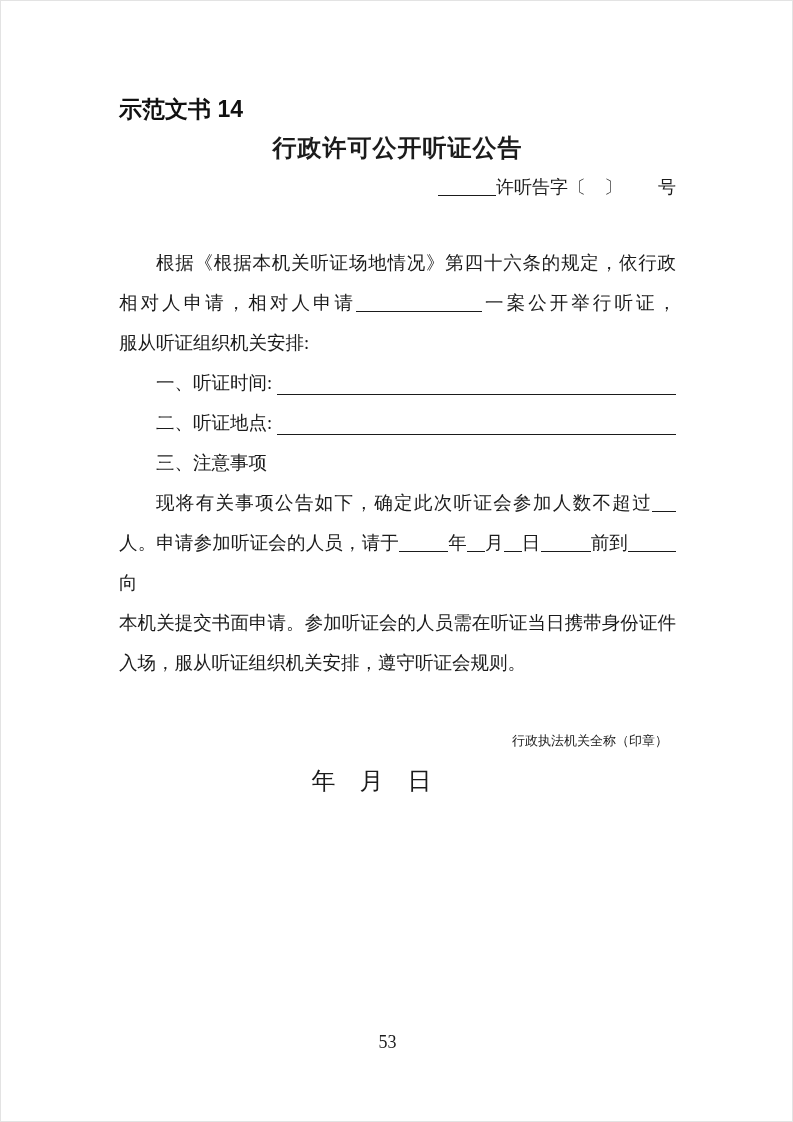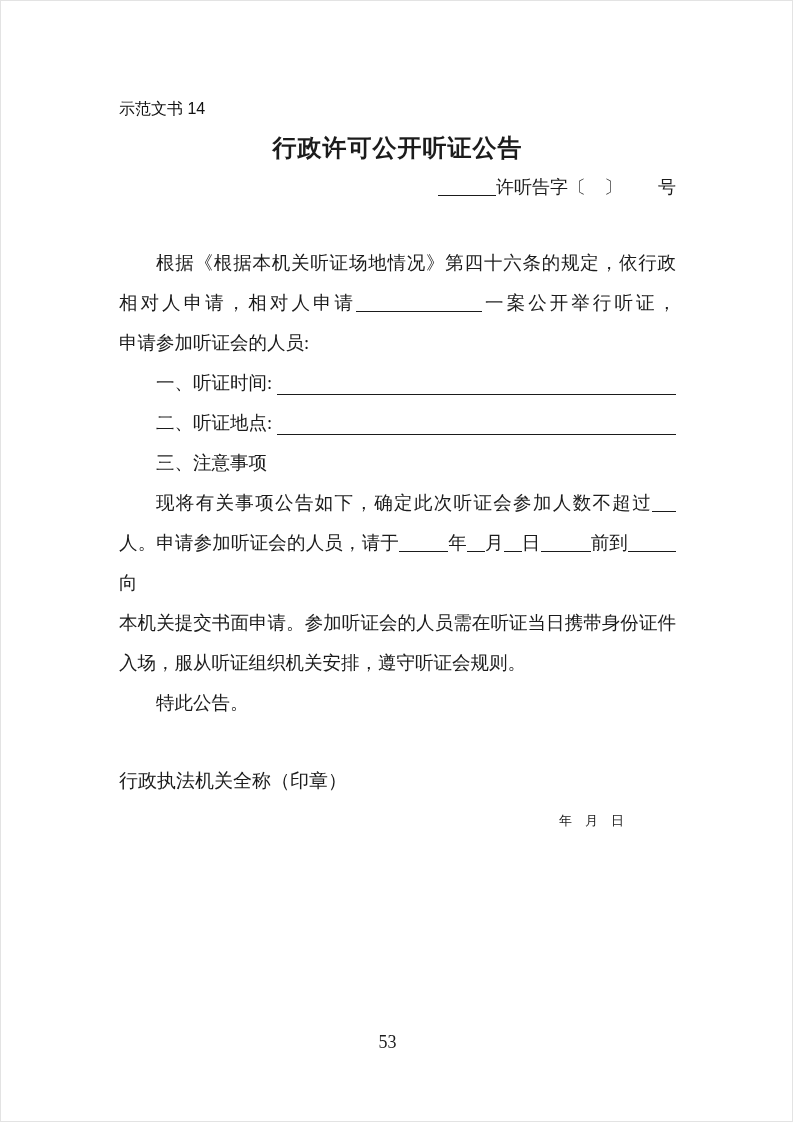--- a/index.html
+++ b/index.html
@@ -18,22 +18,22 @@
     box-sizing: border-box;
     border: 1px solid #e3e3e3;
     padding-top: 97px;
   }
   .content {
     width: 557px;
     margin-left: 118px;
   }
   .doc-label {
     font-family: "Liberation Sans", sans-serif;
-    font-weight: 400;
-    font-size: 16px;
+    font-weight: 700;
+    font-size: 23px;
     line-height: 22px;
     color: #111;
   }
   .doc-title {
     font-size: 24px;
     font-weight: 700;
     line-height: 44px;
     text-align: center;
     margin-top: 6px;
     letter-spacing: 1px;
@@ -74,29 +74,29 @@
     transform: translateY(3px);
   }
   .fill {
     flex: 1;
     border-bottom: 1.8px solid #1b1b1b;
     align-self: flex-end;
     margin-bottom: 8px;
   }
   .signature-line {
     margin-top: 38px;
-    font-size: 19px;
+    font-size: 13px;
     line-height: 40px;
-    text-align: left;
+    text-align: right;
     padding-right: 8px;
   }
   .date-line {
-    font-size: 13px;
+    font-size: 24px;
     line-height: 40px;
-    text-align: right;
+    text-align: center;
     padding-right: 52px;
     white-space: pre;
   }
   .page-number {
     position: absolute;
     top: 1028px;
     left: 0;
     width: 773px;
     text-align: center;
     font-size: 18px;
@@ -112,29 +112,28 @@
 
     <div class="doc-label">示范文书 14</div>
 
     <div class="doc-title">行政许可公开听证公告</div>
 
     <div class="doc-no-line"><span class="docno-blank" style="width: 58px;"></span><span>许听告字〔　〕　　号</span></div>
 
     <div class="body-lines">
         <div class="line indent justify"><span>根据《根据本机关听证场地情况》第四十六条的规定，依行政</span></div>
         <div class="line justify"><span>相对人申请，相对人申请</span><span class="blank" style="width: 126px;"></span><span>一案公开举行听证，</span></div>
-        <div class="line"><span>申请参加听证会的人员:</span></div>
+        <div class="line"><span>服从听证组织机关安排:</span></div>
         <div class="line flexline indent"><span>一、听证时间: </span><span class="fill"></span></div>
         <div class="line flexline indent"><span>二、听证地点: </span><span class="fill"></span></div>
         <div class="line indent"><span>三、注意事项</span></div>
         <div class="line indent justify"><span>现将有关事项公告如下，确定此次听证会参加人数不超过</span><span class="blank" style="width: 24px;"></span></div>
         <div class="line justify"><span>人。申请参加听证会的人员，请于</span><span class="blank" style="width: 49px;"></span><span>年</span><span class="blank" style="width: 18px;"></span><span>月</span><span class="blank" style="width: 18px;"></span><span>日</span><span class="blank" style="width: 50px;"></span><span>前到</span><span class="blank" style="width: 48px;"></span><span>向</span></div>
         <div class="line justify"><span>本机关提交书面申请。参加听证会的人员需在听证当日携带身份证件</span></div>
         <div class="line"><span>入场，服从听证组织机关安排，遵守听证会规则。</span></div>
-        <div class="line indent"><span>特此公告。</span></div>
       </div>
 
     <div class="signature-line">行政执法机关全称（印章）</div>
 
     <div class="date-line">年　月　日</div>
   </div>
 
   <div class="page-number">53</div>
 </div>
 

